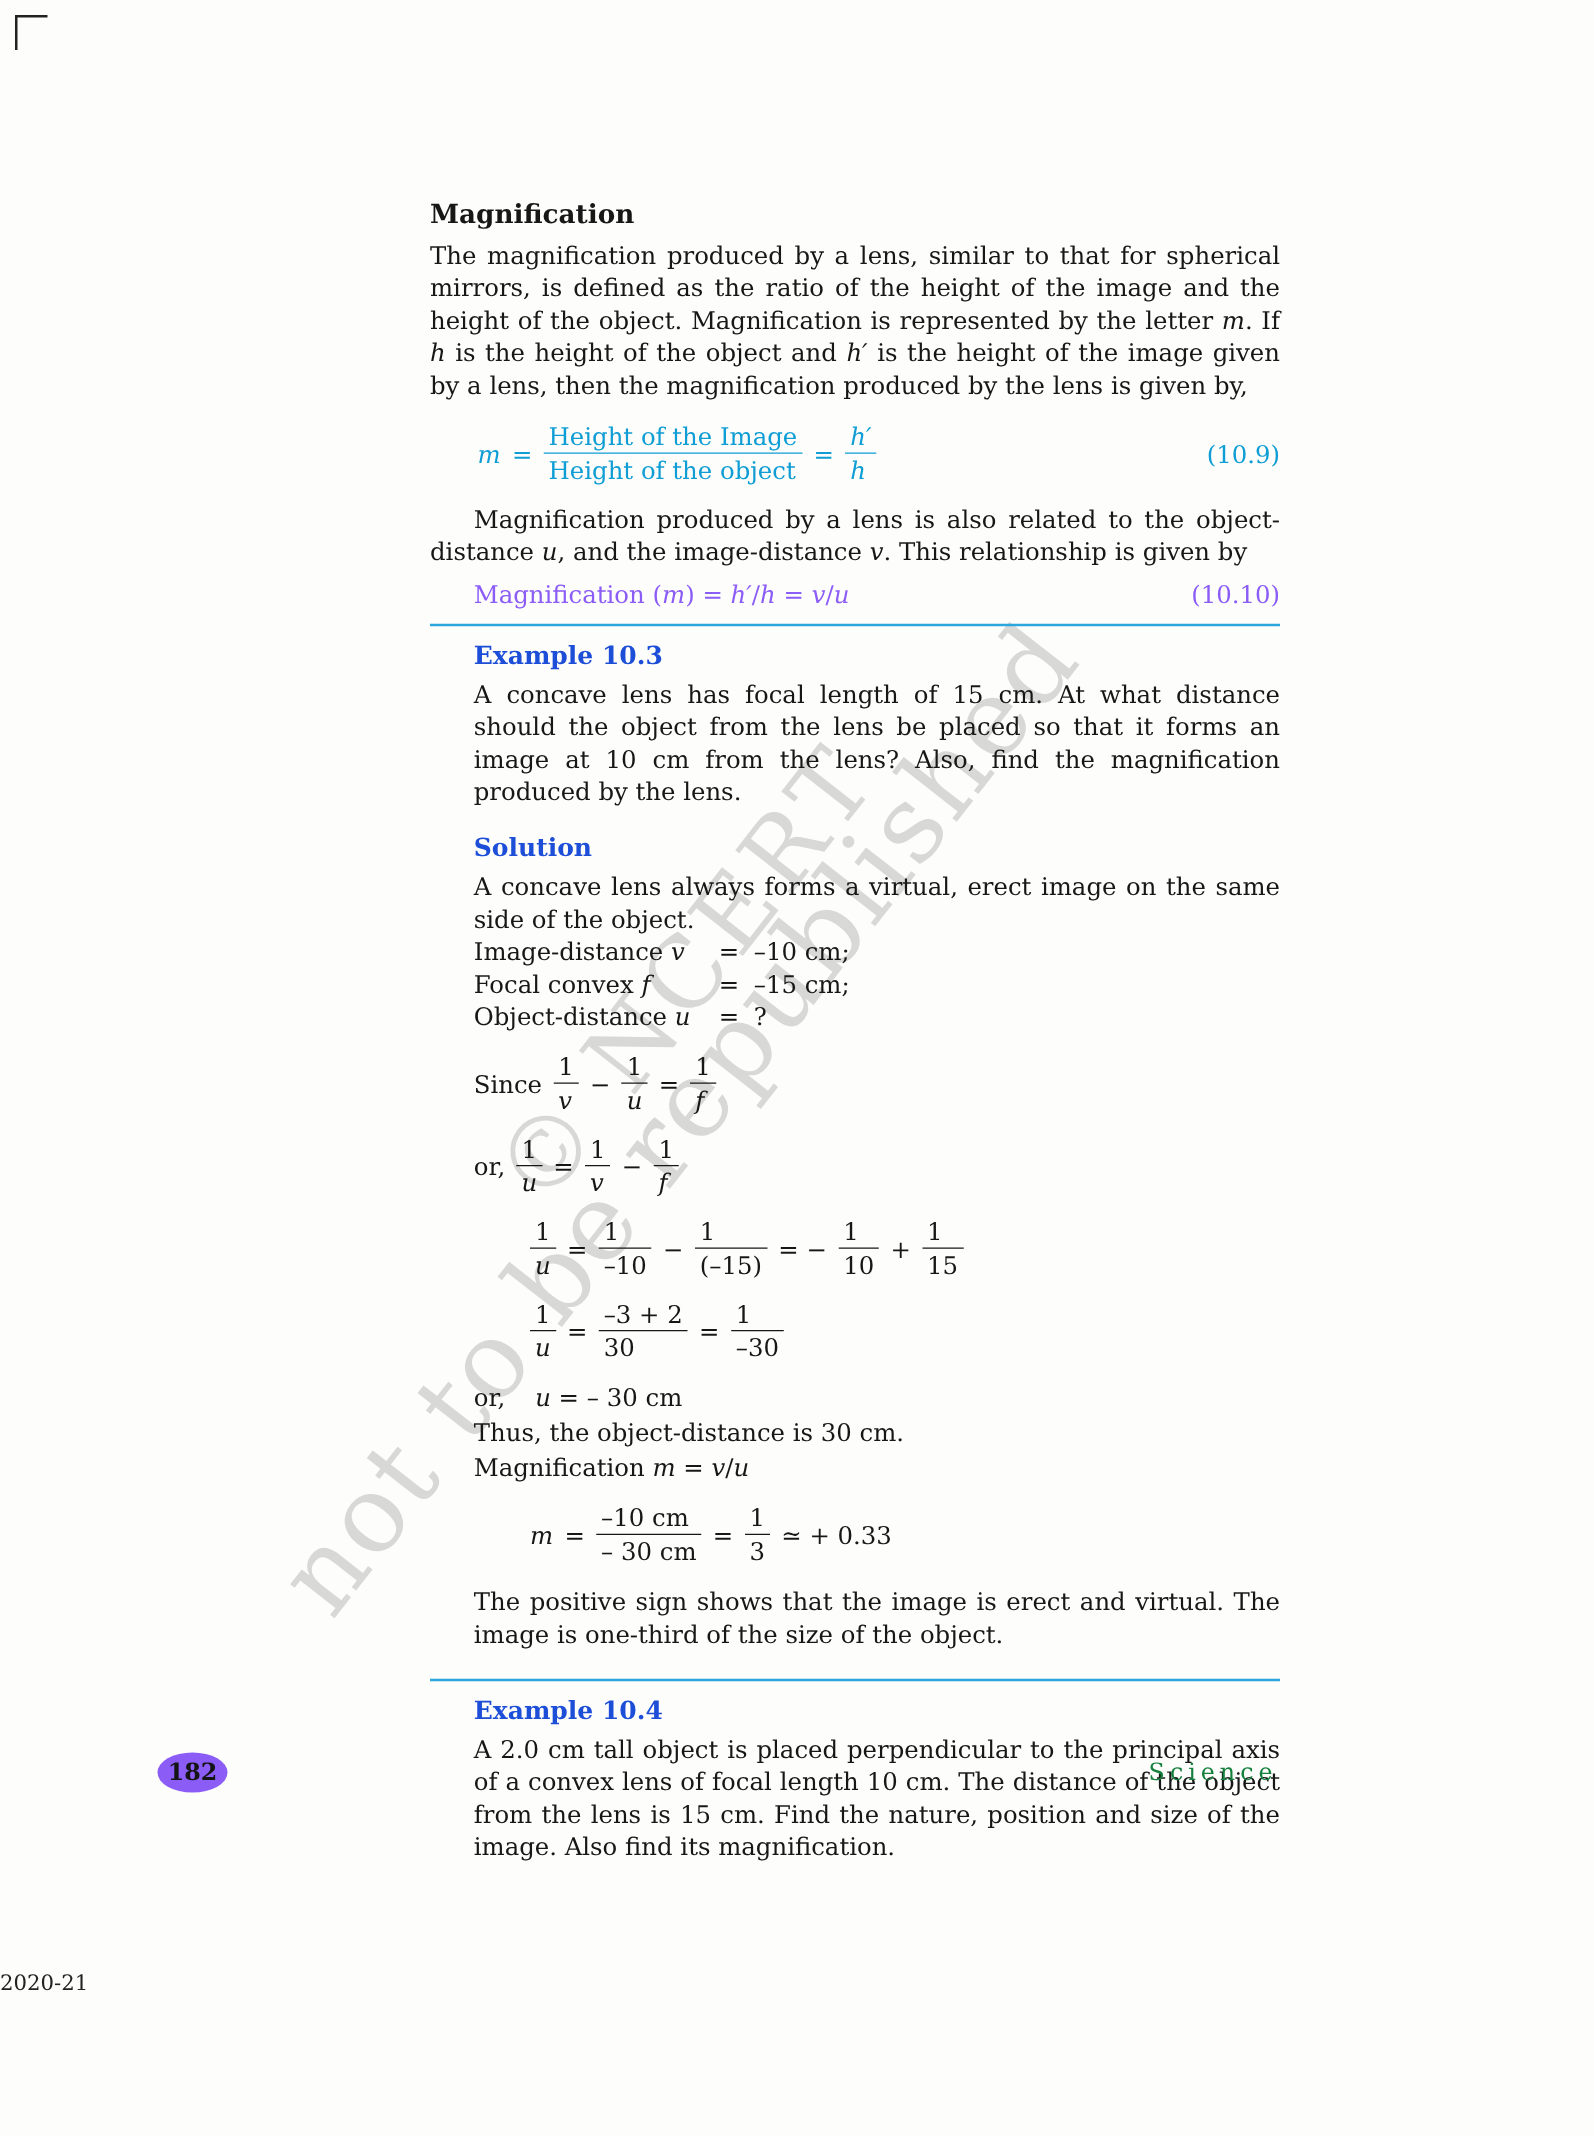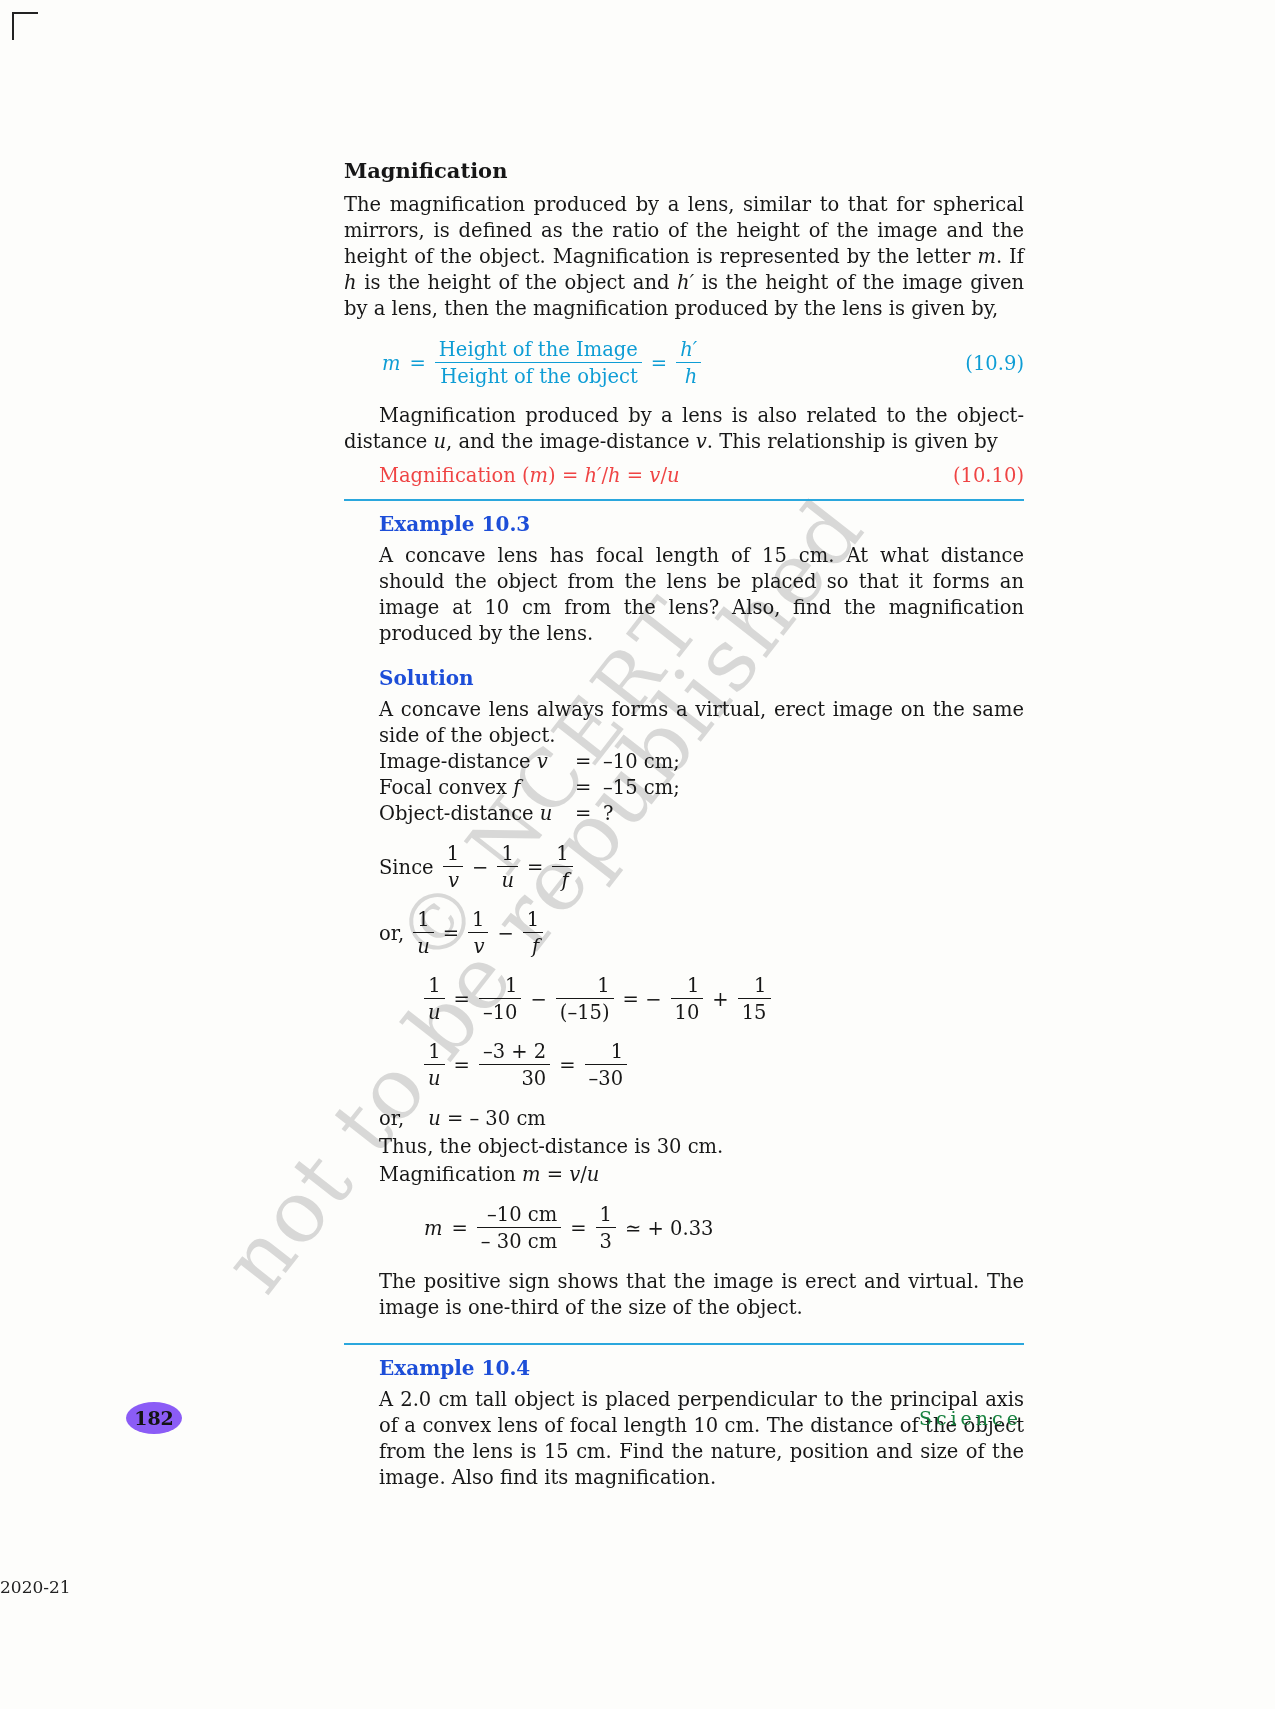--- a/index.html
+++ b/index.html
@@ -34,33 +34,33 @@
   .content {
     position:absolute; left:344px; top:158px; width:680px; z-index:2;
     font-size:19.5px; line-height:26px;
   }
   .heading { font-size:21px; font-weight:bold; margin-bottom:8px; }
   .para { text-align:justify; }
   .indent-first { text-indent:35px; }
   .it { font-style:italic; }
 
   
-  .frac { display:inline-block; text-align:right; vertical-align:middle; }
+  .frac { display:inline-block; text-align:left; vertical-align:middle; }
   .frac .num { display:block; line-height:24px; padding:0 4px; }
   .frac .den { display:block; line-height:25px; padding:1px 4px 0; border-top:1.7px solid currentColor; }
 
   
   .equation {
     position:relative; display:flex; align-items:center; gap:9px;
     padding-left:38px; margin:16px 0 14px; color:#0e9dd5;
   }
   .eq-number { position:absolute; right:0; top:50%; transform:translateY(-50%); }
   .eq-line {
     display:flex; justify-content:space-between; align-items:center;
-    padding-left:35px; color:#ef4444; margin:8px 0 10px;
+    padding-left:35px; color:#8b5cf6; margin:8px 0 10px;
   }
 
   .rule { height:2px; background:#2aa7dd; margin:8px 0; }
 
   .example { padding-left:35px; }
   .ex-heading { color:#1d4ed8; font-weight:bold; font-size:20px; margin:10px 0 6px; }
   .sol-heading { margin-top:18px; }
 
   .given-row { display:grid; grid-template-columns:196px 28px auto; }
 

